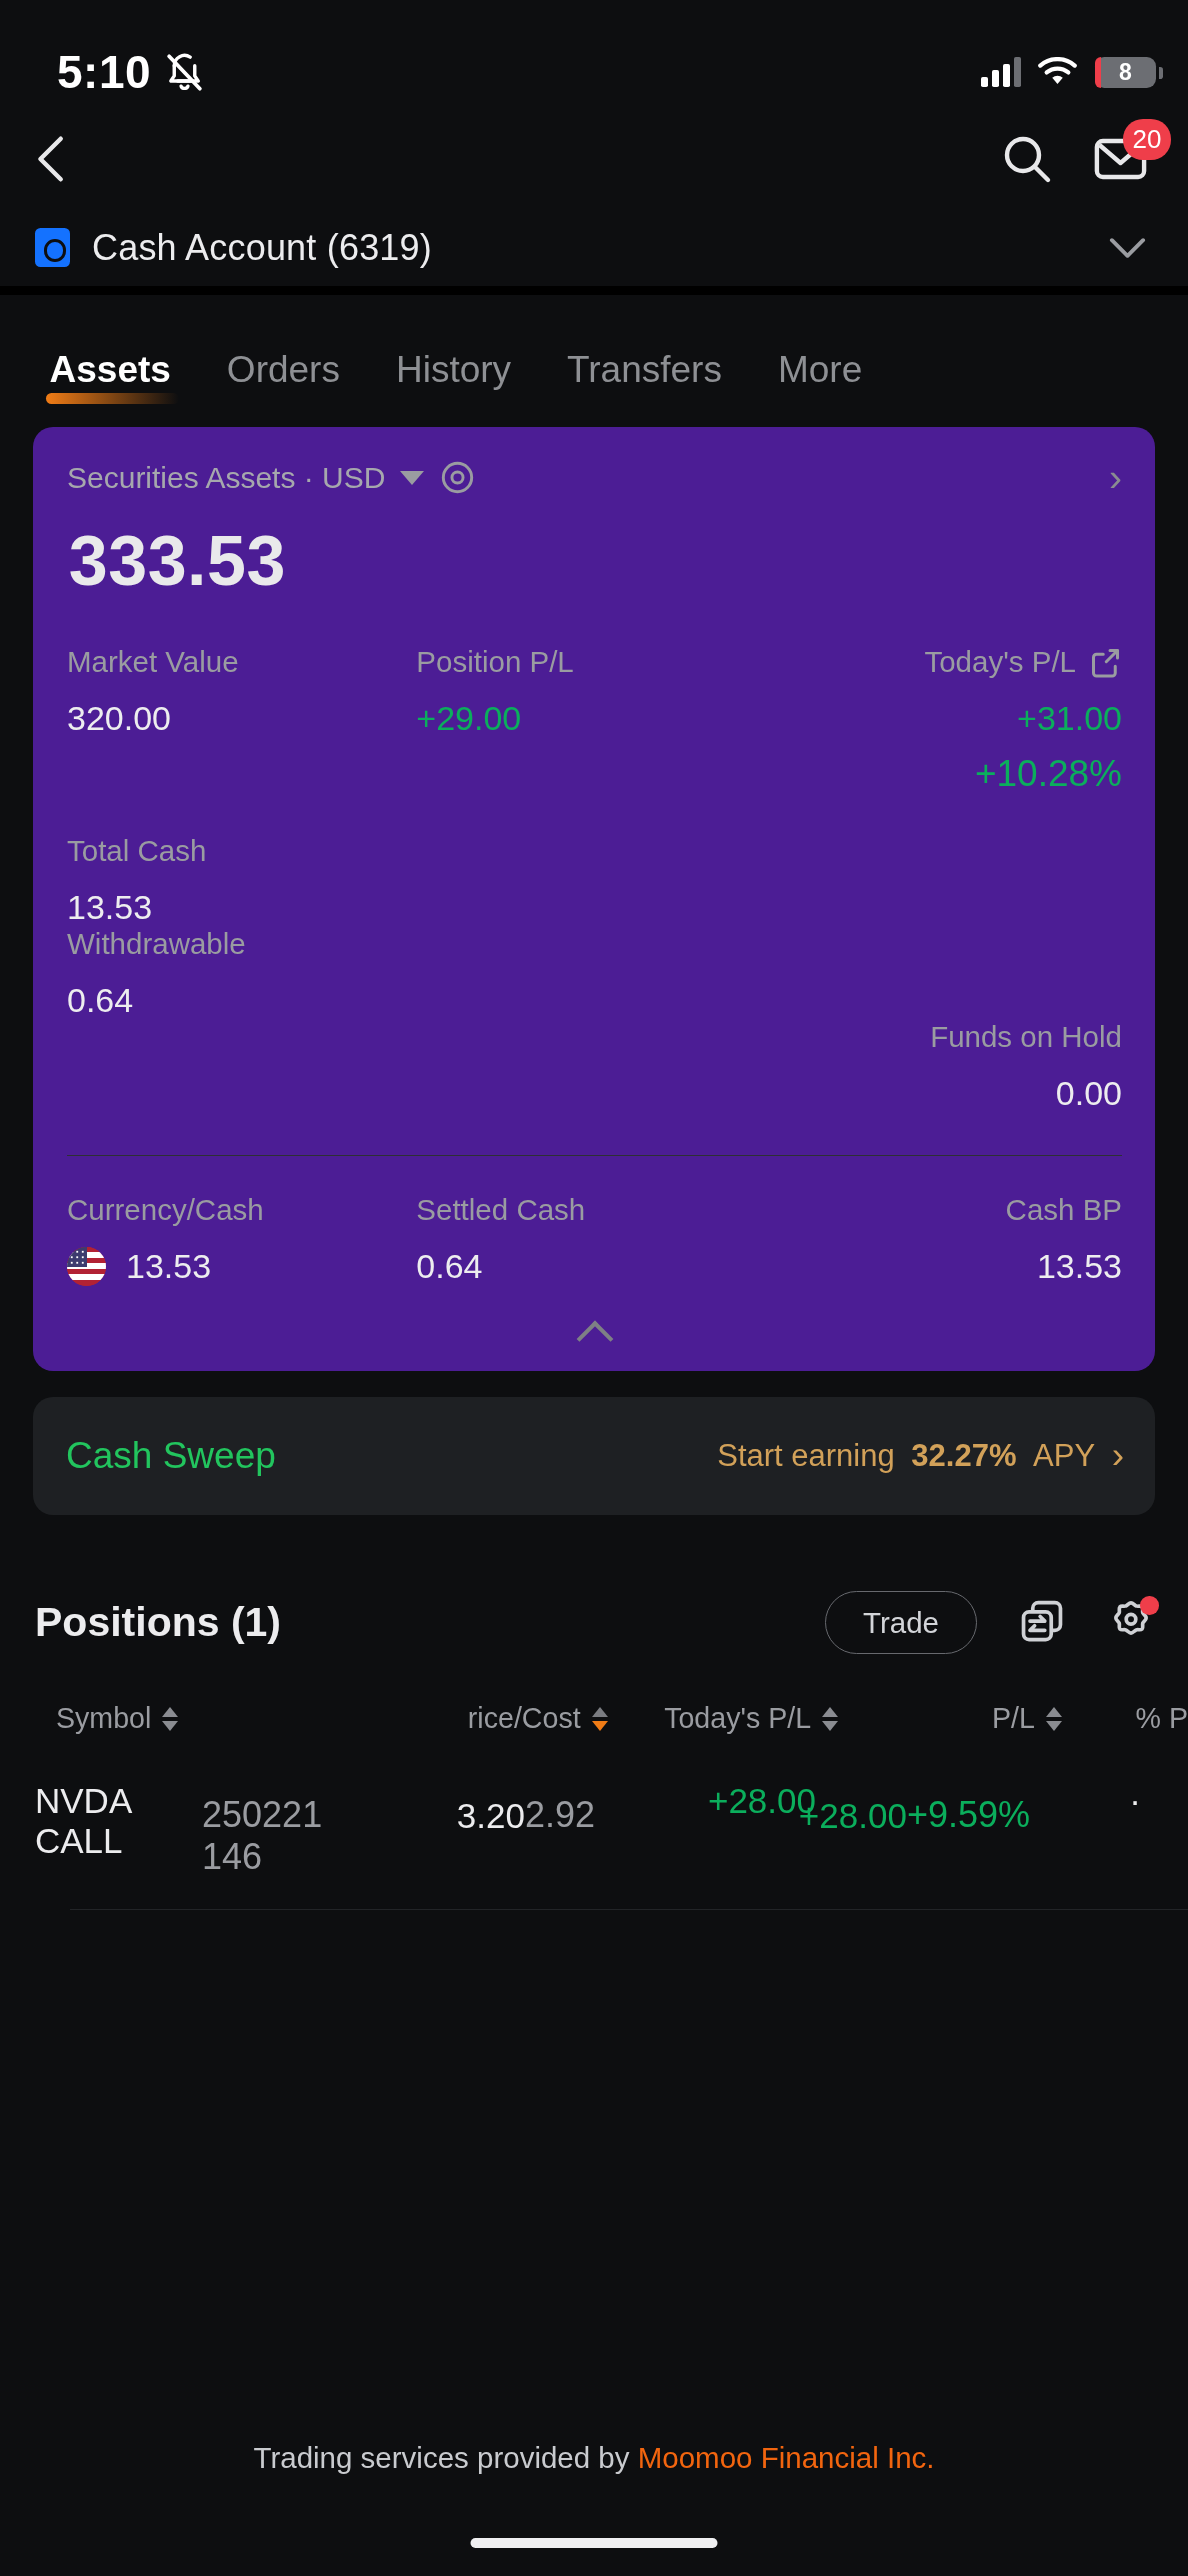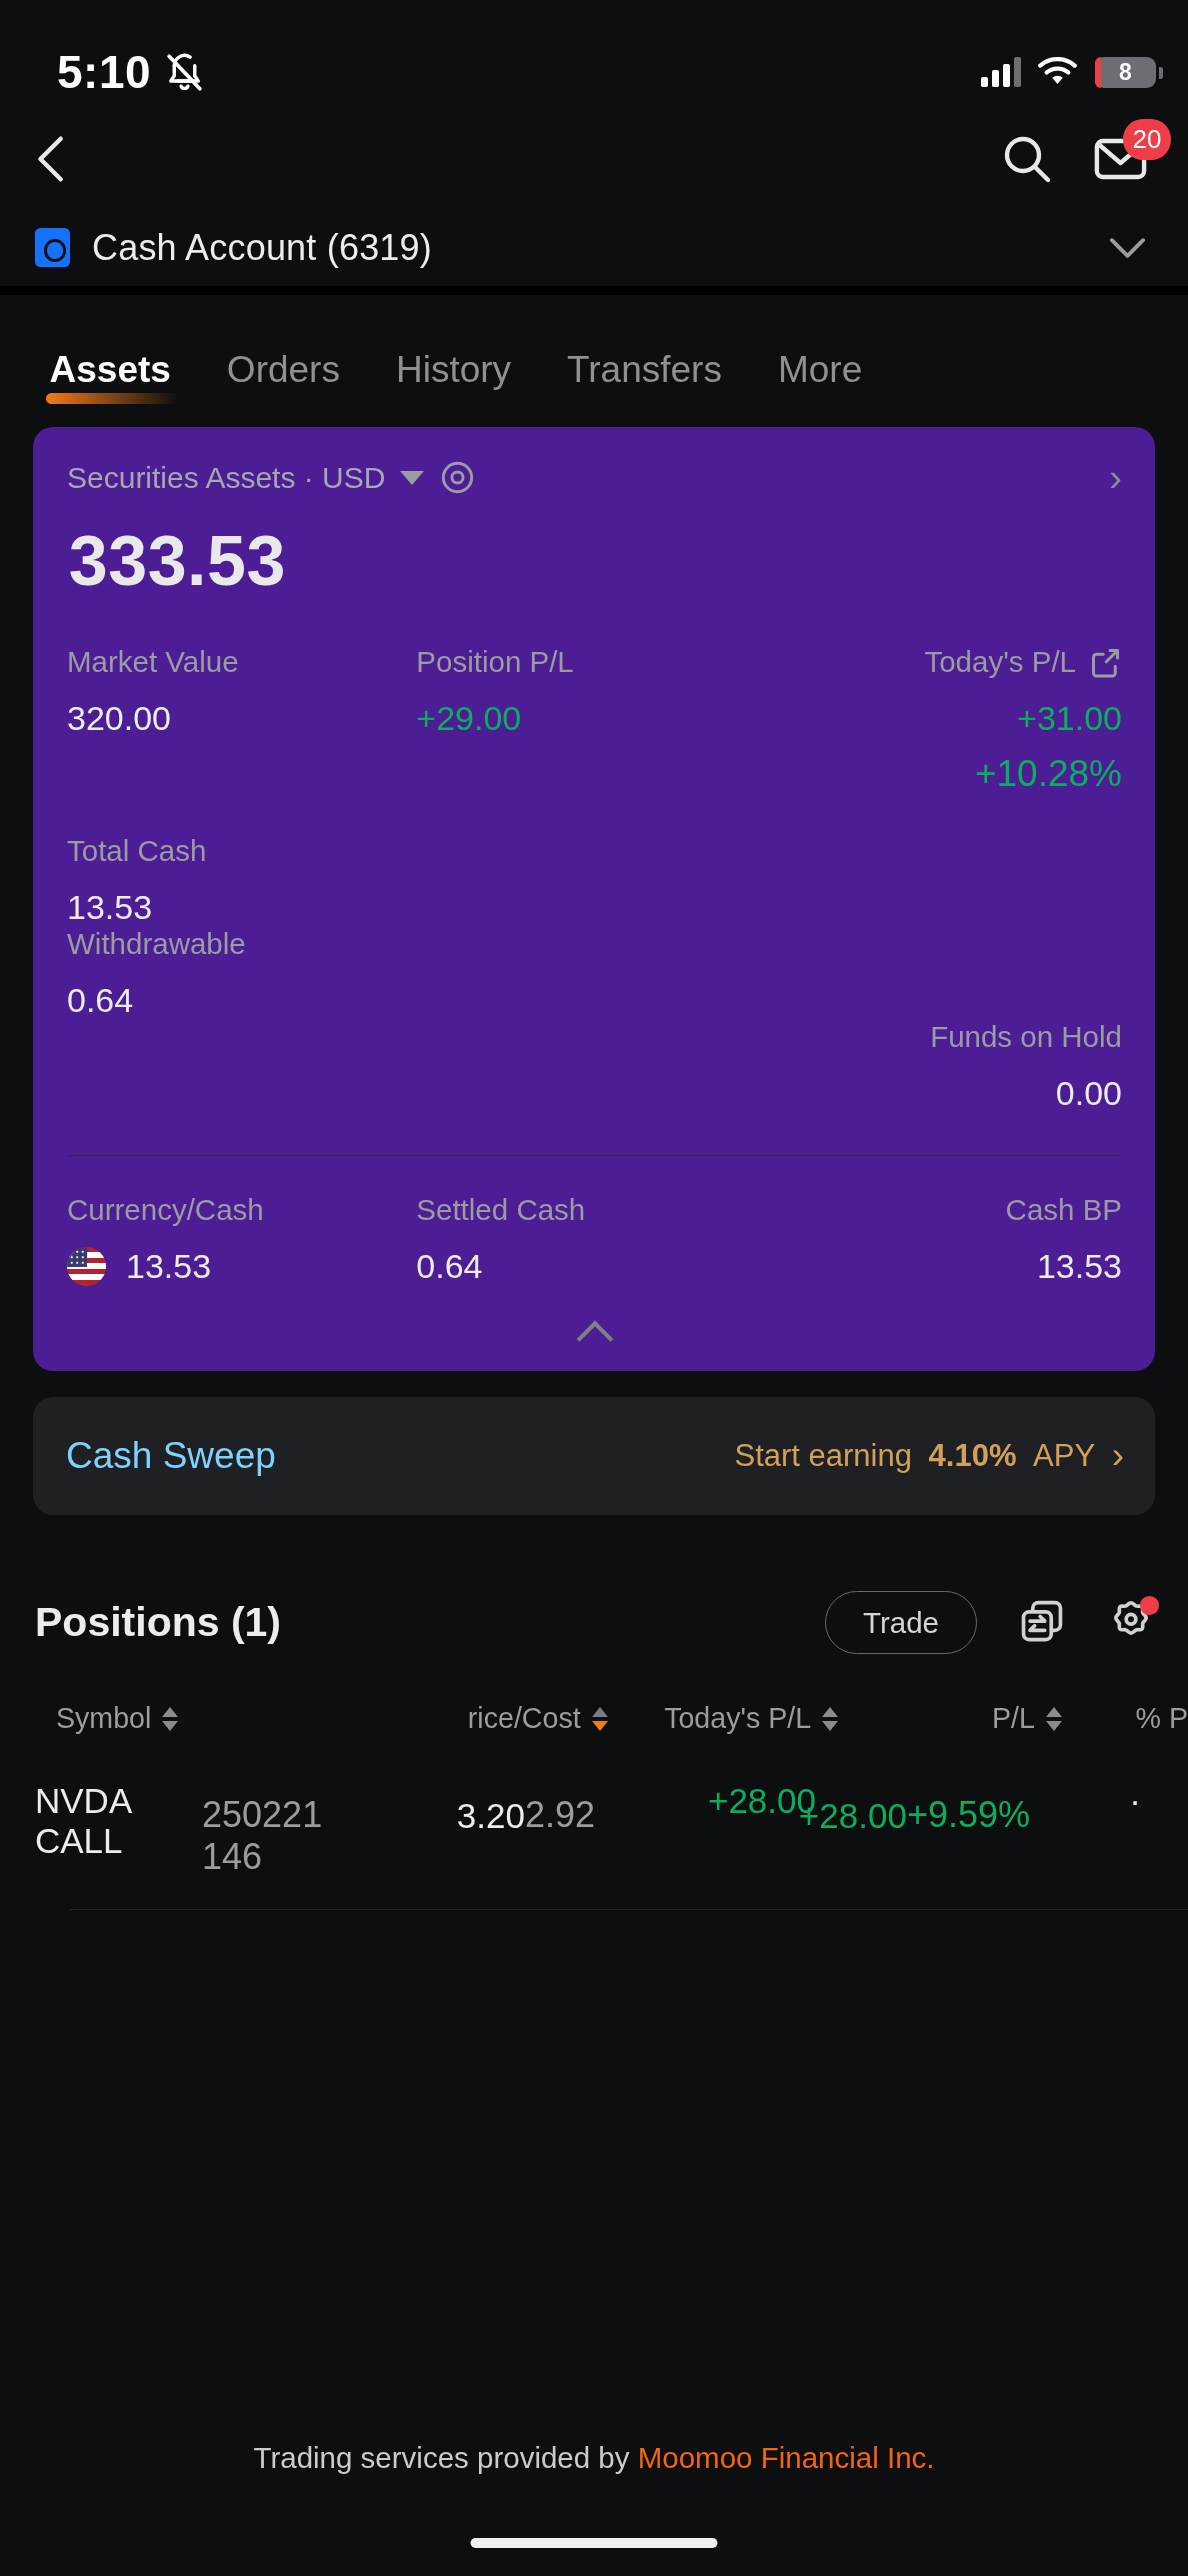--- a/index.html
+++ b/index.html
@@ -136,21 +136,21 @@
     width:26px; height:26px; border-left:4.6px solid #7e8085; border-top:4.6px solid #7e8085;
     transform:rotate(45deg); margin-top:9.2px;
   }
 
   
   .sweep {
     margin:26px 33px 0 33px; background:#1e2023; border-radius:20px;
     height:118px; display:flex; align-items:center; justify-content:space-between;
     padding:0 31px 0 33px;
   }
-  .sweep-title { font-size:37px; color:#7dd3fc; }
+  .sweep-title { font-size:37px; color:#22c55e; }
   .sweep-right { display:flex; align-items:center; gap:16.6px; color:#d2a159; font-size:31px; }
   .sweep-right b { font-weight:700; }
   .chev-r { font-size:37px; font-weight:300; line-height:1; }
 
   
   .pos-head {
     display:flex; align-items:center; justify-content:space-between;
     padding:0 33px 0 35px; height:101px; margin-top:57px;
   }
   .pos-title { font-size:41px; font-weight:700; color:#ececee; }
@@ -348,21 +348,21 @@
 
   <div class="collapse">
     <span class="chev-up"></span>
   </div>
 </div>
 
 <div class="sweep">
   <span class="sweep-title">Cash Sweep</span>
   <span class="sweep-right">
     <span>Start earning </span>
-      <b>4.10%</b>
+      <b>32.27%</b>
       <span> APY</span>
     <span class="chev-r">›</span>
   </span>
 </div>
 
 <div class="pos-head">
   <span class="pos-title">Positions (1)</span>
   <div class="pos-actions">
     <span class="trade-btn">Trade</span>
     <span class="icon-btn">

